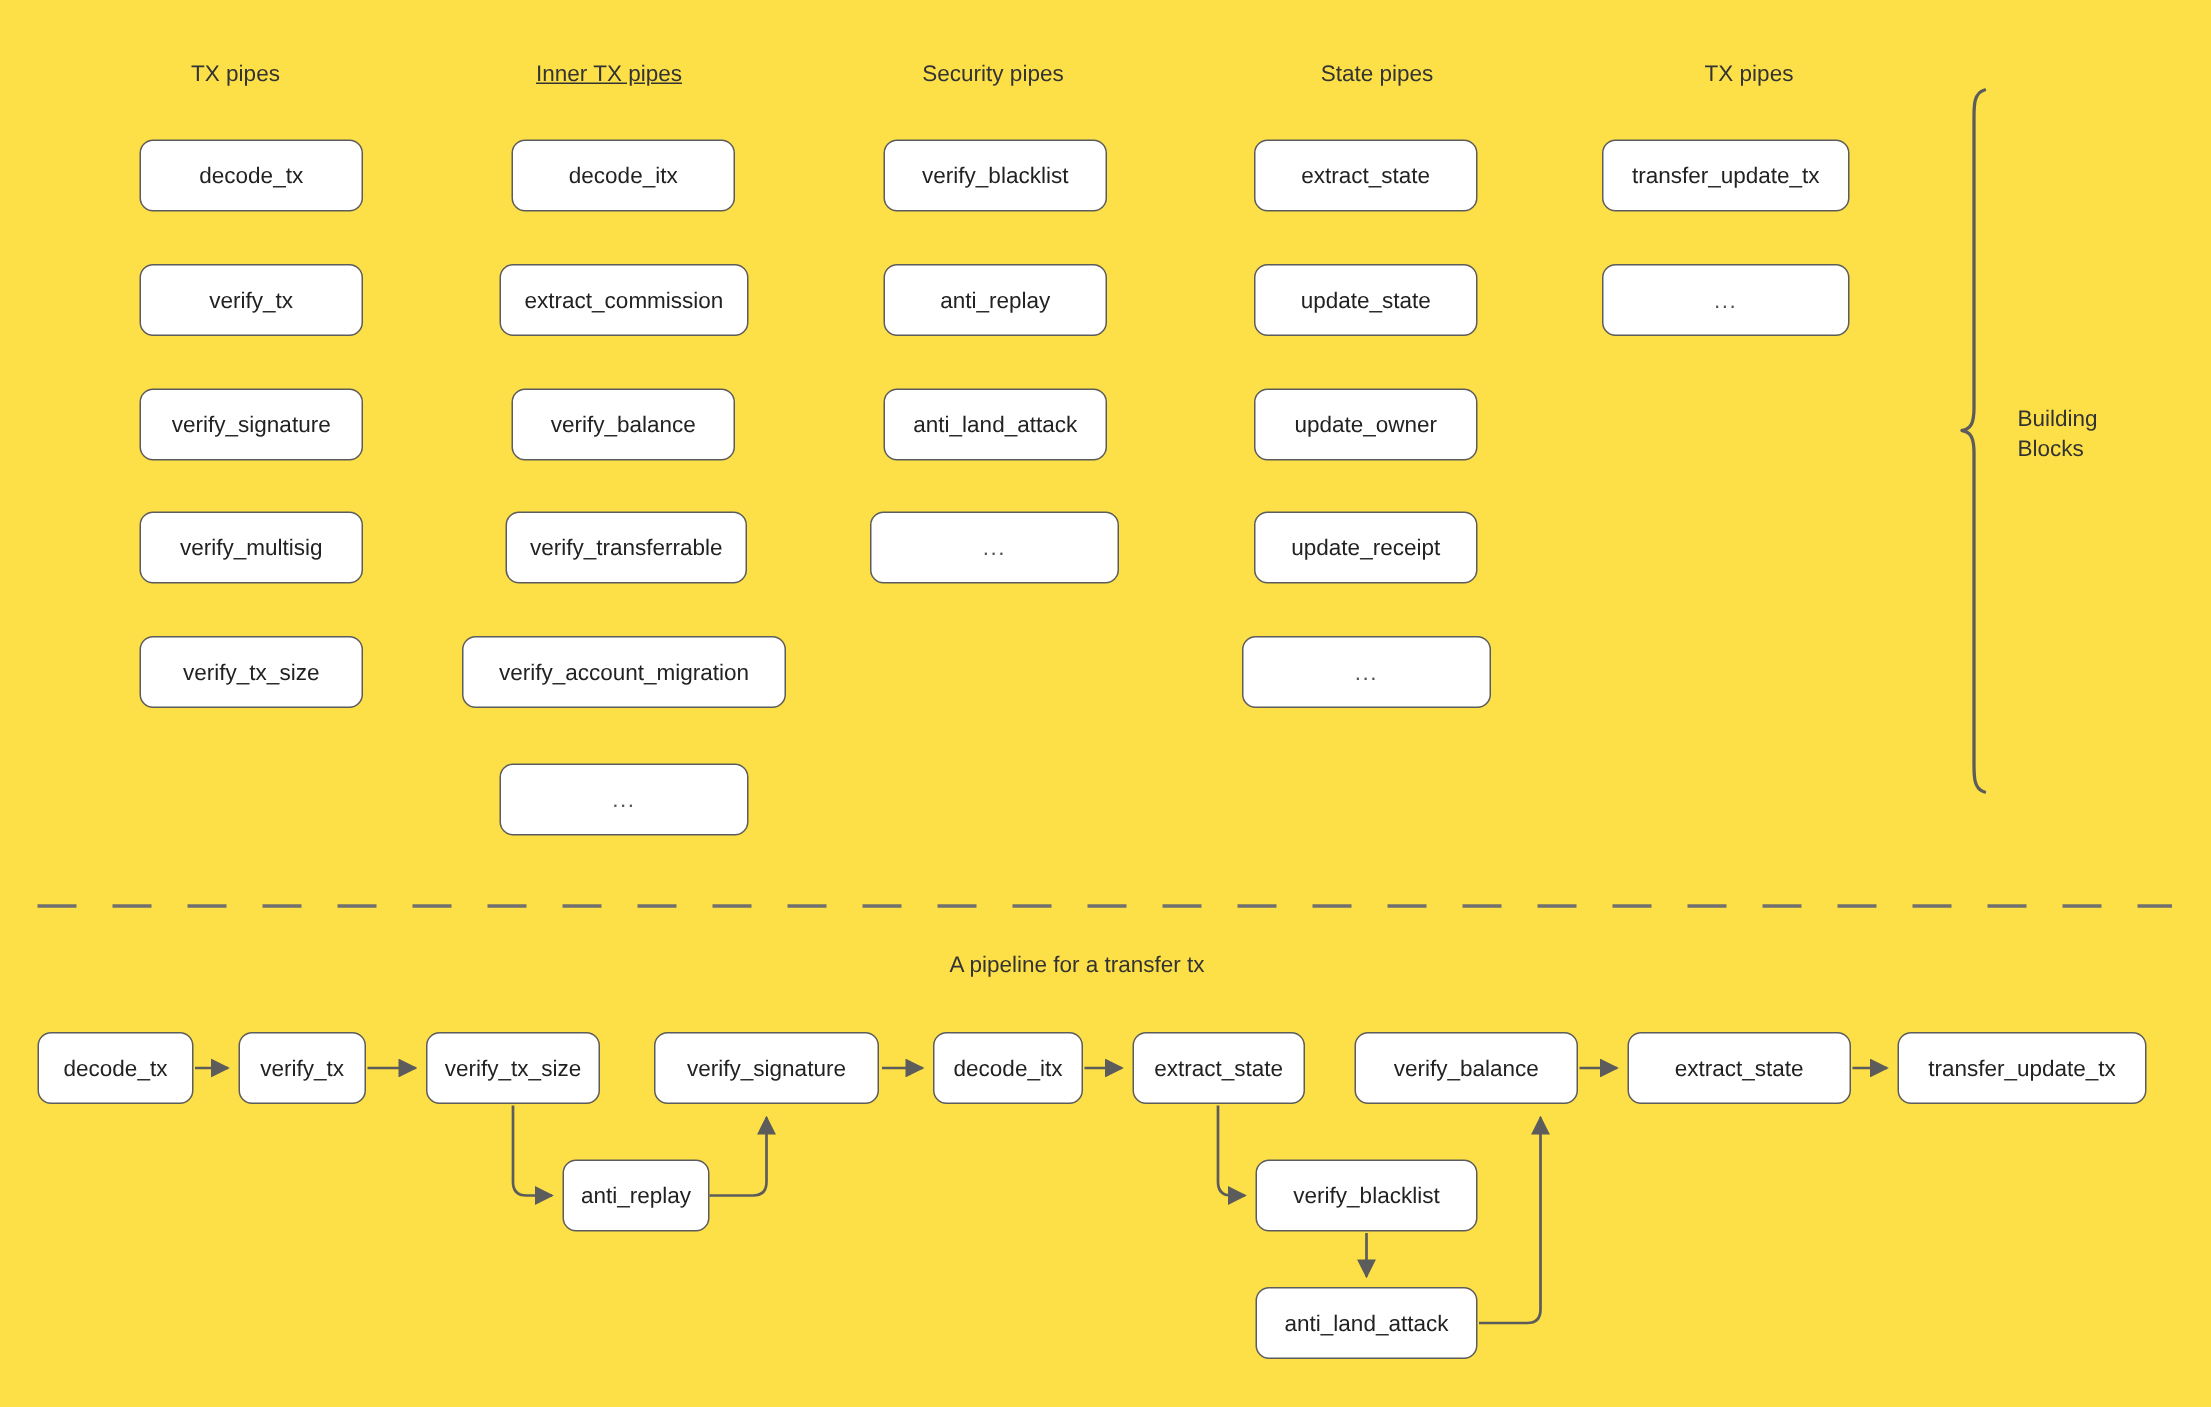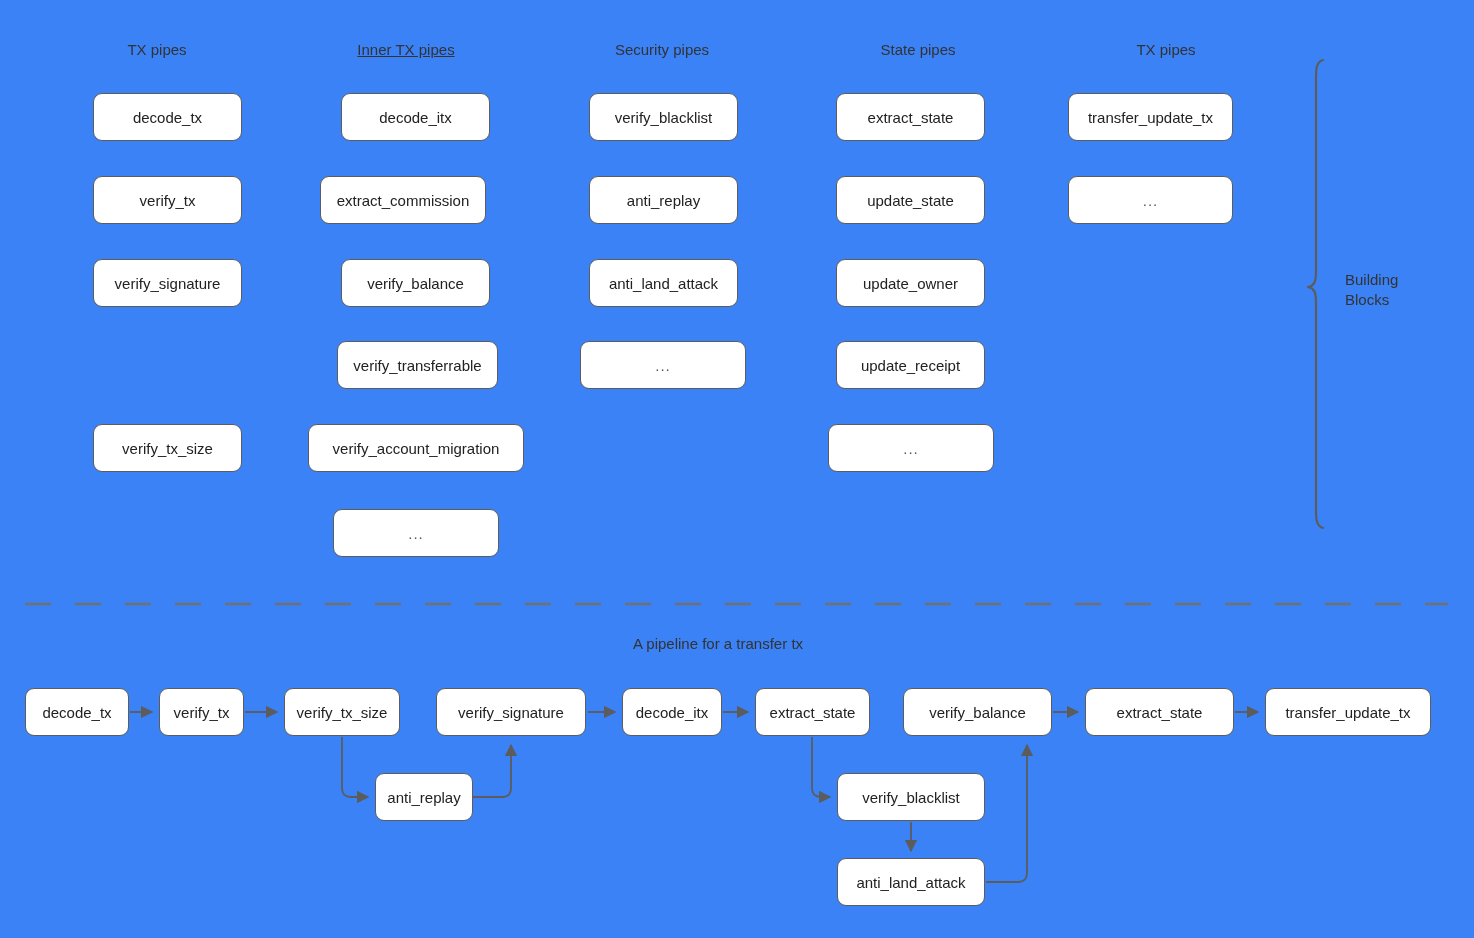--- a/index.html
+++ b/index.html
@@ -8,21 +8,21 @@
     background: #ffffff;
   }
   body {
     font-family: "Liberation Sans", sans-serif;
     color: #333333;
   }
   #canvas {
     position: relative;
     width: 1474px;
     height: 938px;
-    background: #3b82f6;
+    background: #fde047;
     overflow: hidden;
   }
   .col-header {
     position: absolute;
     font-size: 15px;
     color: #333333;
     text-align: center;
     white-space: nowrap;
     transform: translateX(-50%);
   }
@@ -75,24 +75,25 @@
 
   <div class="col-header" style="left:157px; top:41px;">TX pipes</div>
   <div class="col-header" style="left:406px; top:41px;text-decoration:underline;">Inner TX pipes</div>
   <div class="col-header" style="left:662px; top:41px;">Security pipes</div>
   <div class="col-header" style="left:918px; top:41px;">State pipes</div>
   <div class="col-header" style="left:1166px; top:41px;">TX pipes</div>
 
   <div class="node" style="left:93px; top:93px; width:149px; height:48px;">decode_tx</div>
   <div class="node" style="left:93px; top:176px; width:149px; height:48px;">verify_tx</div>
   <div class="node" style="left:93px; top:259px; width:149px; height:48px;">verify_signature</div>
+  <div class="node" style="left:93px; top:341px; width:149px; height:48px;">verify_multisig</div>
   <div class="node" style="left:93px; top:424px; width:149px; height:48px;">verify_tx_size</div>
 
   <div class="node" style="left:341px; top:93px; width:149px; height:48px;">decode_itx</div>
-  <div class="node" style="left:320px; top:176px; width:166px; height:48px;">extract_commission</div>
+  <div class="node" style="left:333px; top:176px; width:166px; height:48px;">extract_commission</div>
   <div class="node" style="left:341px; top:259px; width:149px; height:48px;">verify_balance</div>
   <div class="node" style="left:337px; top:341px; width:161px; height:48px;">verify_transferrable</div>
   <div class="node" style="left:308px; top:424px; width:216px; height:48px;">verify_account_migration</div>
   <div class="node ellipsis" style="left:333px; top:509px; width:166px; height:48px;">...</div>
 
   <div class="node" style="left:589px; top:93px; width:149px; height:48px;">verify_blacklist</div>
   <div class="node" style="left:589px; top:176px; width:149px; height:48px;">anti_replay</div>
   <div class="node" style="left:589px; top:259px; width:149px; height:48px;">anti_land_attack</div>
   <div class="node ellipsis" style="left:580px; top:341px; width:166px; height:48px;">...</div>
 

